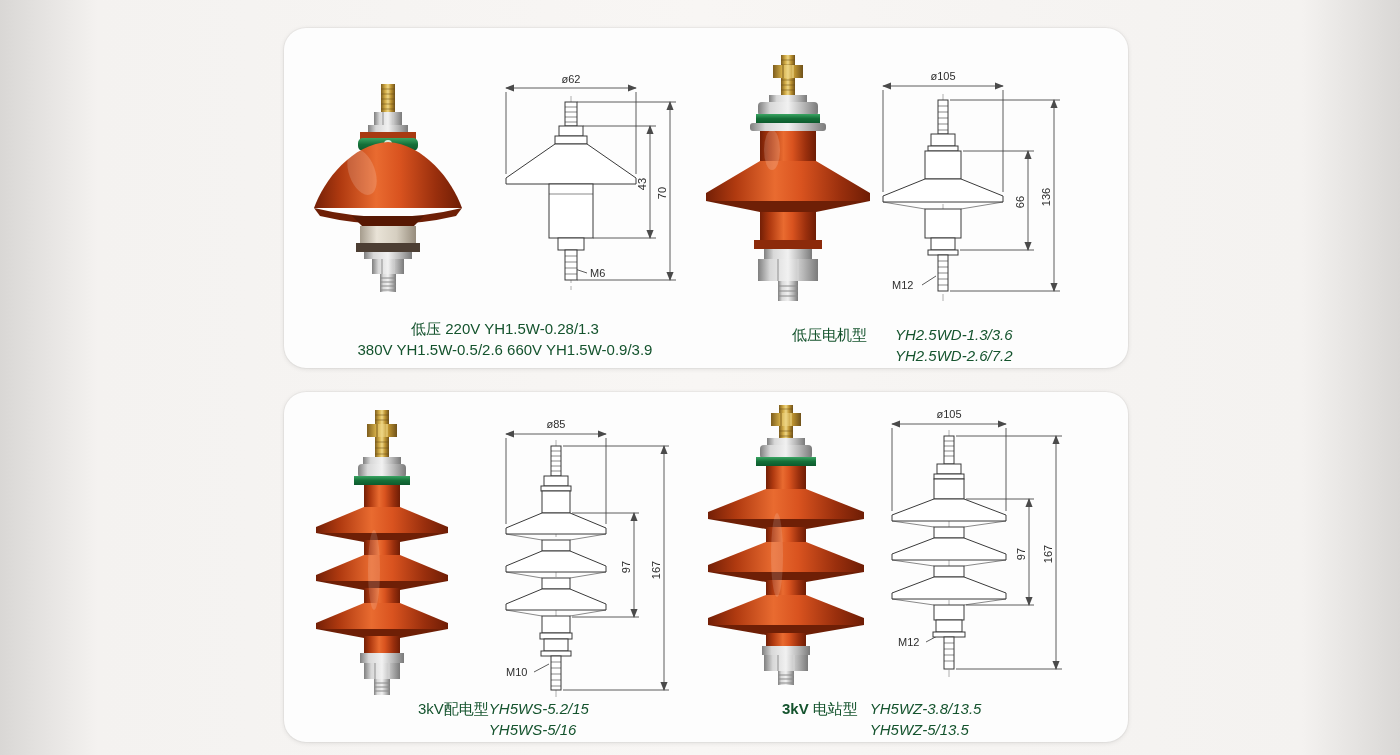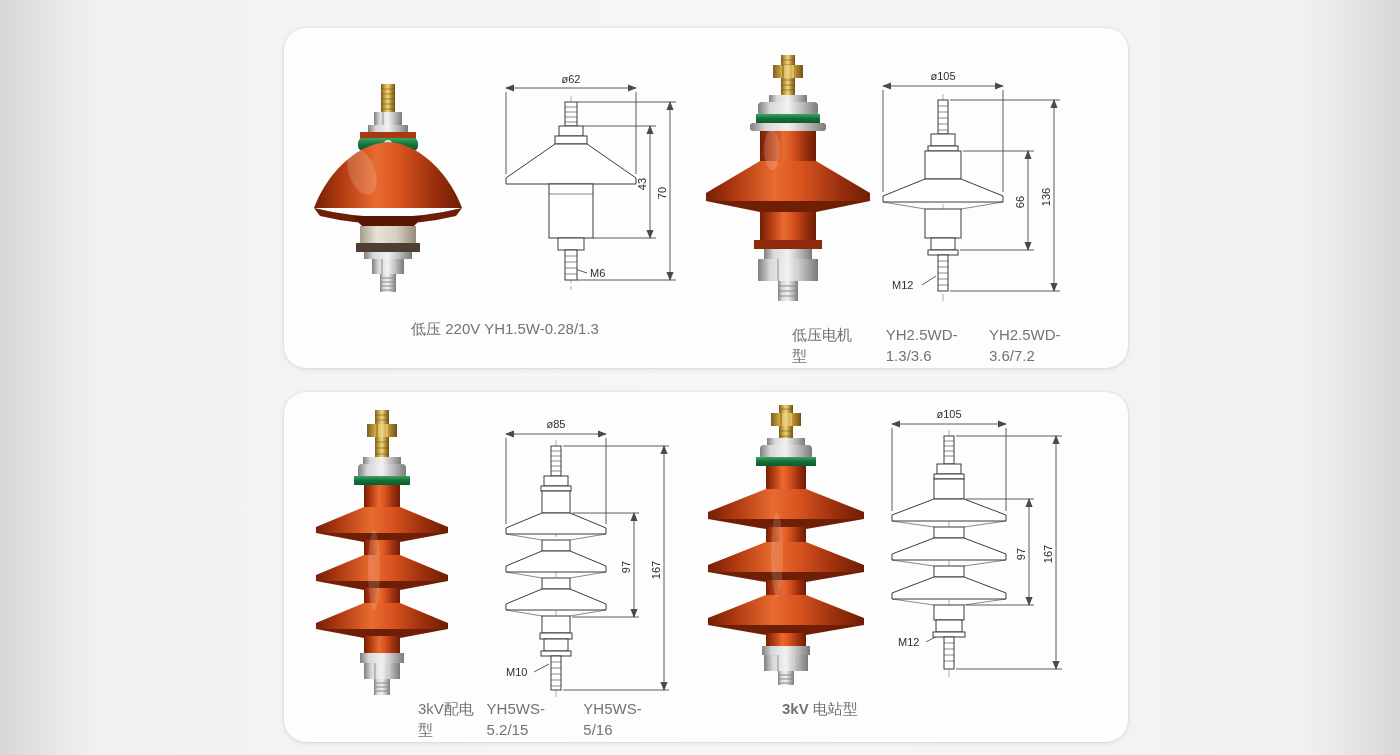--- a/index.html
+++ b/index.html
@@ -8,26 +8,26 @@
     background:linear-gradient(90deg,#d9d7d5 0%,#f4f2f0 7%,#f8f6f4 50%,#f4f2f0 93%,#d9d7d5 100%);
     font-family:"Liberation Sans",sans-serif;color:#222;
   }
   .panel{
     position:absolute;background:#fdfdfd;border-radius:22px;
     box-shadow:0 1px 5px rgba(0,0,0,.10),0 0 0 1px rgba(0,0,0,.03);
   }
   .panel-top{left:284px;top:28px;width:844px;height:340px;}
   .panel-bottom{left:284px;top:392px;width:844px;height:350px;}
   .abs{position:absolute;}
-  .caption{position:absolute;font-size:15px;line-height:21px;color:#737373;}
+  .caption{position:absolute;font-size:15px;line-height:21px;color:#14532d;}
   .cap1{left:330px;top:318px;width:350px;text-align:center;}
   .cap2{left:792px;top:324px;width:300px;display:flex;align-items:flex-start;gap:28px;}
   .cap3{left:418px;top:698px;width:250px;display:flex;align-items:flex-start;gap:0;}
   .cap4{left:782px;top:698px;width:270px;display:flex;align-items:flex-start;gap:12px;}
-  .caption .lines{display:flex;flex-direction:row;}
+  .caption .lines{display:flex;flex-direction:column;font-style:italic;}
   .caption .prefix b{margin-right:4px;}
   svg text{font-family:"Liberation Sans",sans-serif;}
 </style>
 </head>
 <body>
 
 <svg width="0" height="0" style="position:absolute" aria-hidden="true">
 <defs>
   <linearGradient id="gRed" x1="0" y1="0" x2="1" y2="0">
     <stop offset="0" stop-color="#731f06"></stop>
@@ -313,33 +313,38 @@
   <g font-size="11" fill="#2e2e2e">
     <text x="65" y="10" text-anchor="middle">ø105</text>
     <text x="141" y="146" text-anchor="middle" transform="rotate(-90 141 146)">97</text>
     <text x="168" y="146" text-anchor="middle" transform="rotate(-90 168 146)">167</text>
     <text x="14" y="238">M12</text>
   </g>
 </svg>
 
 <div class="caption cap1">
   <div>低压  220V  YH1.5W-0.28/1.3</div>
+  <div>380V  YH1.5W-0.5/2.6   660V YH1.5W-0.9/3.9</div>
 </div>
 
 <div class="caption cap2">
   <span class="prefix">低压电机型</span>
   <div class="lines">
     <div>YH2.5WD-1.3/3.6</div>
-    <div>YH2.5WD-3.6/7.2</div>
+    <div>YH2.5WD-2.6/7.2</div>
   </div>
 </div>
 
 <div class="caption cap3">
   <span class="prefix">3kV配电型</span>
   <div class="lines">
     <div>YH5WS-5.2/15</div>
     <div>YH5WS-5/16</div>
   </div>
 </div>
 
 <div class="caption cap4">
   <span class="prefix"><b>3kV</b><span>电站型</span></span>
+  <div class="lines">
+    <div>YH5WZ-3.8/13.5</div>
+    <div>YH5WZ-5/13.5</div>
+  </div>
 </div>
 
 </body></html>

